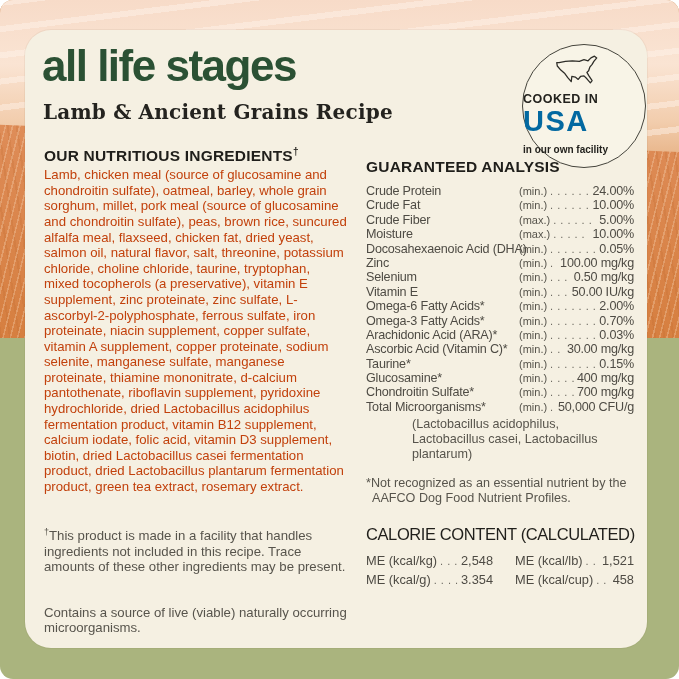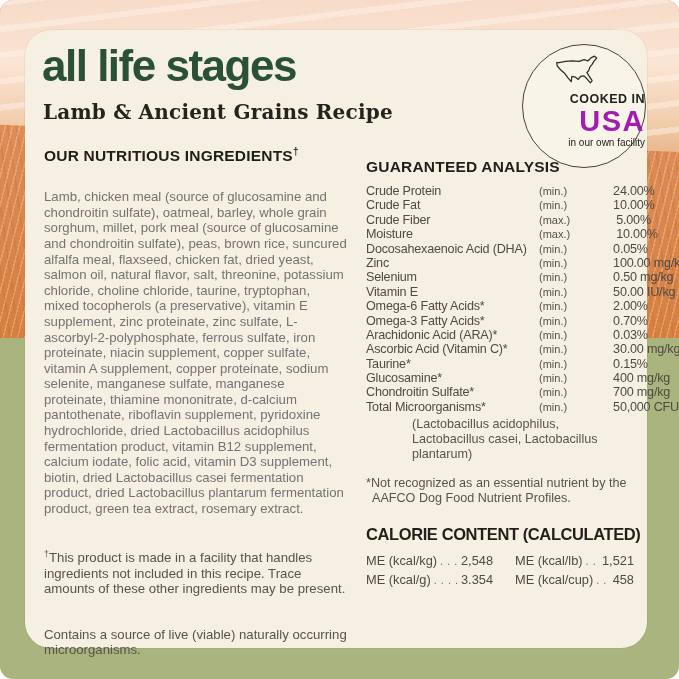--- a/index.html
+++ b/index.html
@@ -34,48 +34,48 @@
     color:#2b5134; line-height:1;
   }
   .subtitle {
     position:absolute; left:18px; top:70px;
     font-family:"DejaVu Serif", serif; font-weight:bold;
     font-size:20px; letter-spacing:0.2px; color:#24231f;
   }
   .badge {
     position:absolute; left:497px; top:14px; width:124px; height:124px;
     box-sizing:border-box; border:1.5px solid #45443c; border-radius:50%;
-    background:#f8f4e7; text-align:right; padding-top:9px;
+    background:#f8f4e7; text-align:left; padding-top:9px;
   }
   .badge svg { display:block; margin:1px auto 0; }
   .badge-l1 { font-size:12.5px; font-weight:bold; letter-spacing:0.5px; color:#23221e; margin-top:1px; }
-  .badge-l2 { font-size:29px; font-weight:800; letter-spacing:1.5px; color:#a21caf; line-height:1.05; }
-  .badge-l3 { font-size:10px; font-weight:normal; color:#23221e; margin-top:1px; }
+  .badge-l2 { font-size:29px; font-weight:800; letter-spacing:1.5px; color:#0369a1; line-height:1.05; }
+  .badge-l3 { font-size:10px; font-weight:bold; color:#23221e; margin-top:8px; }
 
   .col-left  { position:absolute; left:19px;  top:116px; width:303px; }
   .col-right { position:absolute; left:341px; top:128px; width:268px; }
 
   .sec-heading { font-size:15.5px; font-weight:bold; letter-spacing:0.2px; color:#1f1e1a; }
   .sec-heading sup { font-size:10px; }
-  .body-text { margin-top:24px; font-size:13.2px; line-height:15.6px; color:#737373; }
+  .body-text { margin-top:2px; font-size:13.2px; line-height:15.6px; color:#c2410c; }
   .footnote  { margin-top:30px; font-size:13.2px; line-height:15.6px; color:#57544c; }
   .footnote sup { font-size:9px; }
 
   .ga-rows { margin-top:8px; }
-  .ga-row  { display:flex; align-items:baseline; height:14.4px; font-size:12.6px; color:#4e4b44;gap:20px; }
+  .ga-row  { display:flex; align-items:baseline; height:14.4px; font-size:12.6px; color:#4e4b44; }
   .ga-name { width:153px; flex:none; white-space:nowrap; letter-spacing:-0.2px; }
   .ga-basis{ flex:none; font-size:11px; color:#56534b; }
   .ga-dots { flex:1 1 0; overflow:hidden; white-space:nowrap; font-size:11px; color:#6e6b62; margin:0 3px; }
   .ga-dots::after { content:". . . . . . . . . . . . . . . . . . . . . . . . . . . . . ."; letter-spacing:0.5px; }
   .ga-value{ flex:none; letter-spacing:-0.2px; }
 
   .ga-note     { margin-top:3px; font-size:12.6px; line-height:15px; color:#57544c;margin-left:46px; }
   .ga-footnote { margin-top:14px; font-size:12.6px; line-height:15px; color:#57544c; padding-left:6px; text-indent:-6px; }
 
-  .cal-heading { margin-top:19px; font-size:16.5px; font-weight:700; letter-spacing:-0.4px; color:#201f1b; white-space:nowrap; }
+  .cal-heading { margin-top:19px; font-size:16.5px; font-weight:400; letter-spacing:-0.4px; color:#201f1b; white-space:nowrap; }
   .cal-grid  { margin-top:9px; display:grid; grid-template-columns:127px 119px; column-gap:22px; row-gap:4px; }
   .cal-entry { display:flex; align-items:baseline; font-size:12.8px; color:#4e4b44; }
   .cal-label { flex:none; }
   .cal-dots  { flex:1 1 0; overflow:hidden; white-space:nowrap; font-size:11px; color:#6e6b62; margin:0 3px; }
   .cal-dots::after { content:". . . . . . . . . . . . . ."; letter-spacing:0.5px; }
   .cal-value { flex:none; }
 </style>
 </head>
 <body>
 

